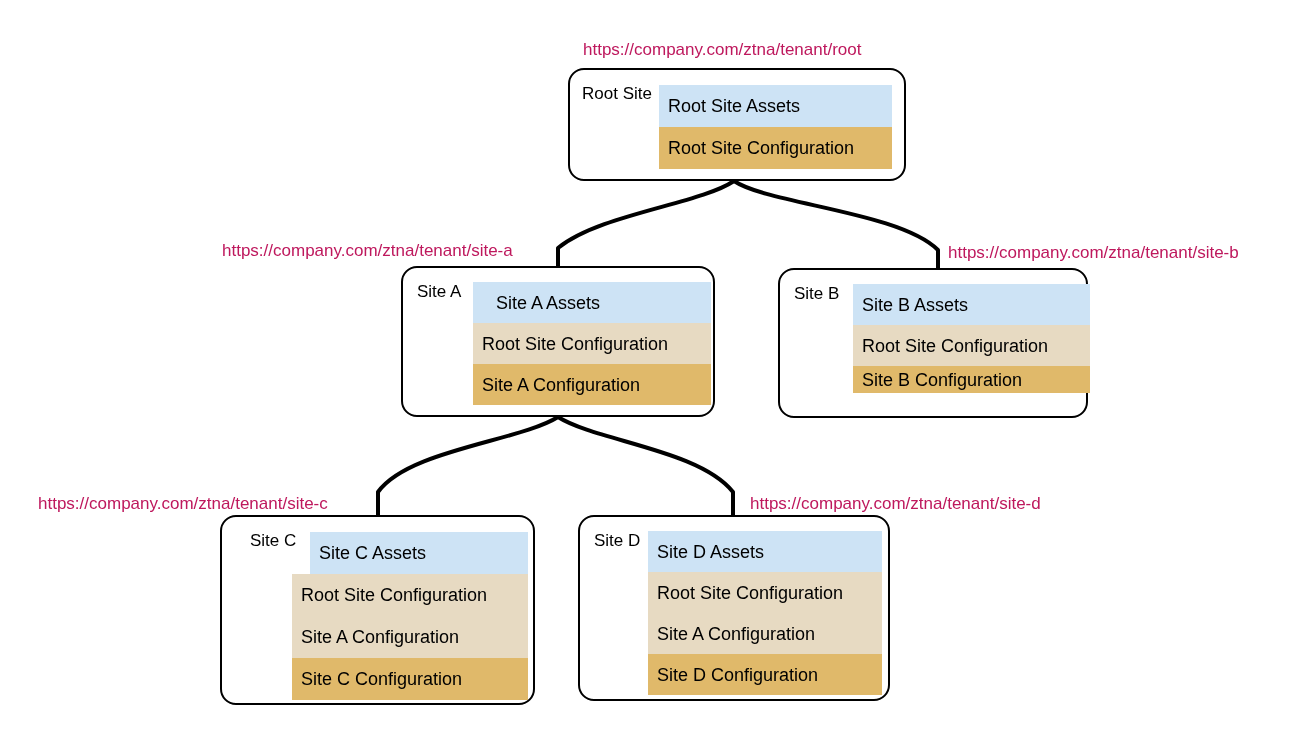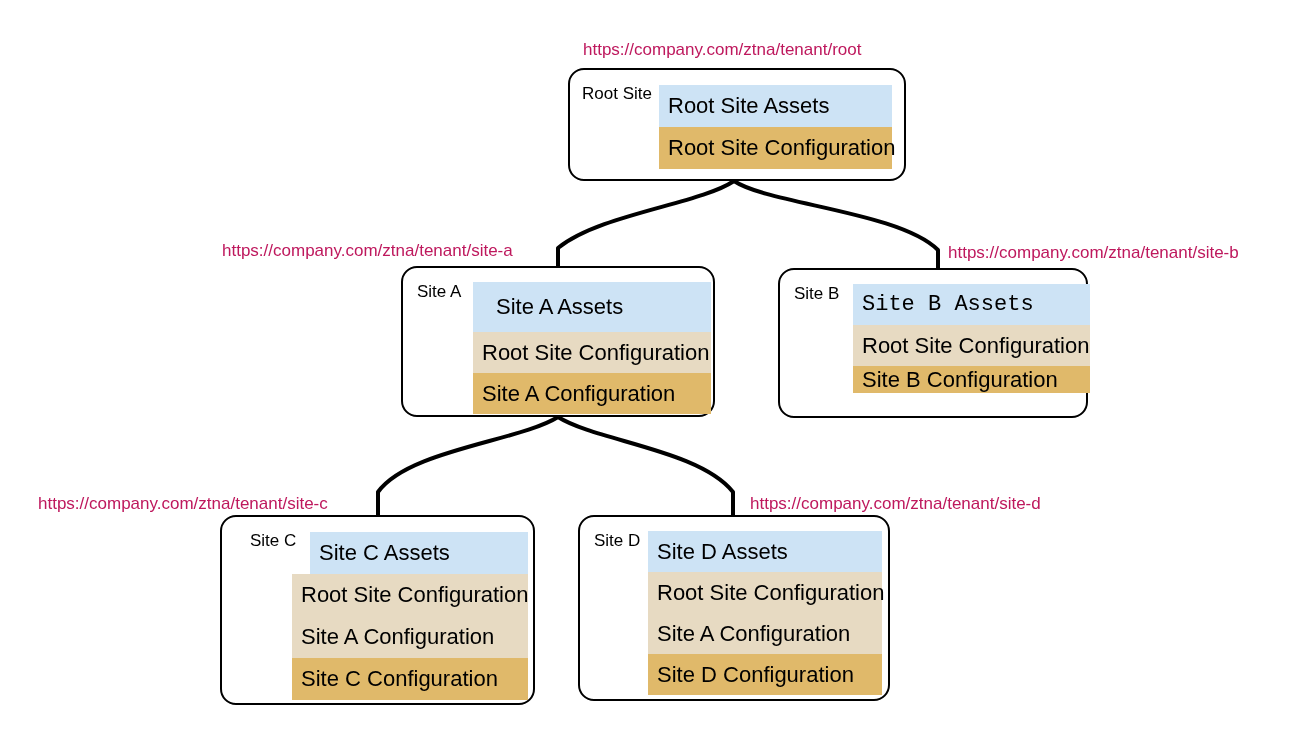--- a/index.html
+++ b/index.html
@@ -53,21 +53,21 @@
   .bands {
     position: absolute;
     display: flex;
     flex-direction: column;
   }
   .band {
     display: flex;
     align-items: center;
     box-sizing: border-box;
     font-family: "Liberation Sans", sans-serif;
-    font-size: 22px;
+    font-size: 18px;
     line-height: 20px;
     color: #000000;
     padding-left: 9px;
     white-space: nowrap;
   }
 </style>
 </head>
 <body>
 
 <div id="canvas">
@@ -92,29 +92,29 @@
       <div class="node" style="left: 568px; top: 68px; width: 338px; height: 113px;">
         <div class="node-title" style="left: 12px; top: 14px;">Root Site</div>
         <div class="bands" style="left: 89px; top: 15px; width: 233px;">
           <div class="band" style="height: 42px; background: rgb(205, 227, 245);">Root Site Assets</div>
           <div class="band" style="height: 42px; background: rgb(224, 185, 106);">Root Site Configuration</div>
         </div>
       </div>
       <div class="node" style="left: 401px; top: 266px; width: 314px; height: 151px;">
         <div class="node-title" style="left: 14px; top: 14px;">Site A</div>
         <div class="bands" style="left: 70px; top: 14px; width: 238px;">
-          <div class="band" style="height: 50px; background: rgb(205, 227, 245); padding-left: 23px;">Site A Assets</div>
+          <div class="band" style="height: 41px; background: rgb(205, 227, 245); padding-left: 23px;">Site A Assets</div>
           <div class="band" style="height: 41px; background: rgb(231, 218, 194);">Root Site Configuration</div>
           <div class="band" style="height: 41px; background: rgb(224, 185, 106);">Site A Configuration</div>
         </div>
       </div>
       <div class="node" style="left: 778px; top: 268px; width: 310px; height: 150px;">
         <div class="node-title" style="left: 14px; top: 14px;">Site B</div>
         <div class="bands" style="left: 73px; top: 14px; width: 237px;">
-          <div class="band" style="height: 41px; background: rgb(205, 227, 245); font-family: Liberation Mono, monospace;">Site B Assets</div>
+          <div class="band" style="height: 41px; background: rgb(205, 227, 245);">Site B Assets</div>
           <div class="band" style="height: 41px; background: rgb(231, 218, 194);">Root Site Configuration</div>
           <div class="band" style="height: 27px; background: rgb(224, 185, 106);">Site B Configuration</div>
         </div>
       </div>
       <div class="node" style="left: 220px; top: 515px; width: 315px; height: 190px;">
         <div class="node-title" style="left: 28px; top: 14px;">Site C</div>
         <div class="bands" style="left: 70px; top: 15px; width: 236px;">
           <div class="band" style="height: 42px; background: rgb(205, 227, 245); margin-left: 18px;">Site C Assets</div>
           <div class="band" style="height: 42px; background: rgb(231, 218, 194);">Root Site Configuration</div>
           <div class="band" style="height: 42px; background: rgb(231, 218, 194);">Site A Configuration</div>

